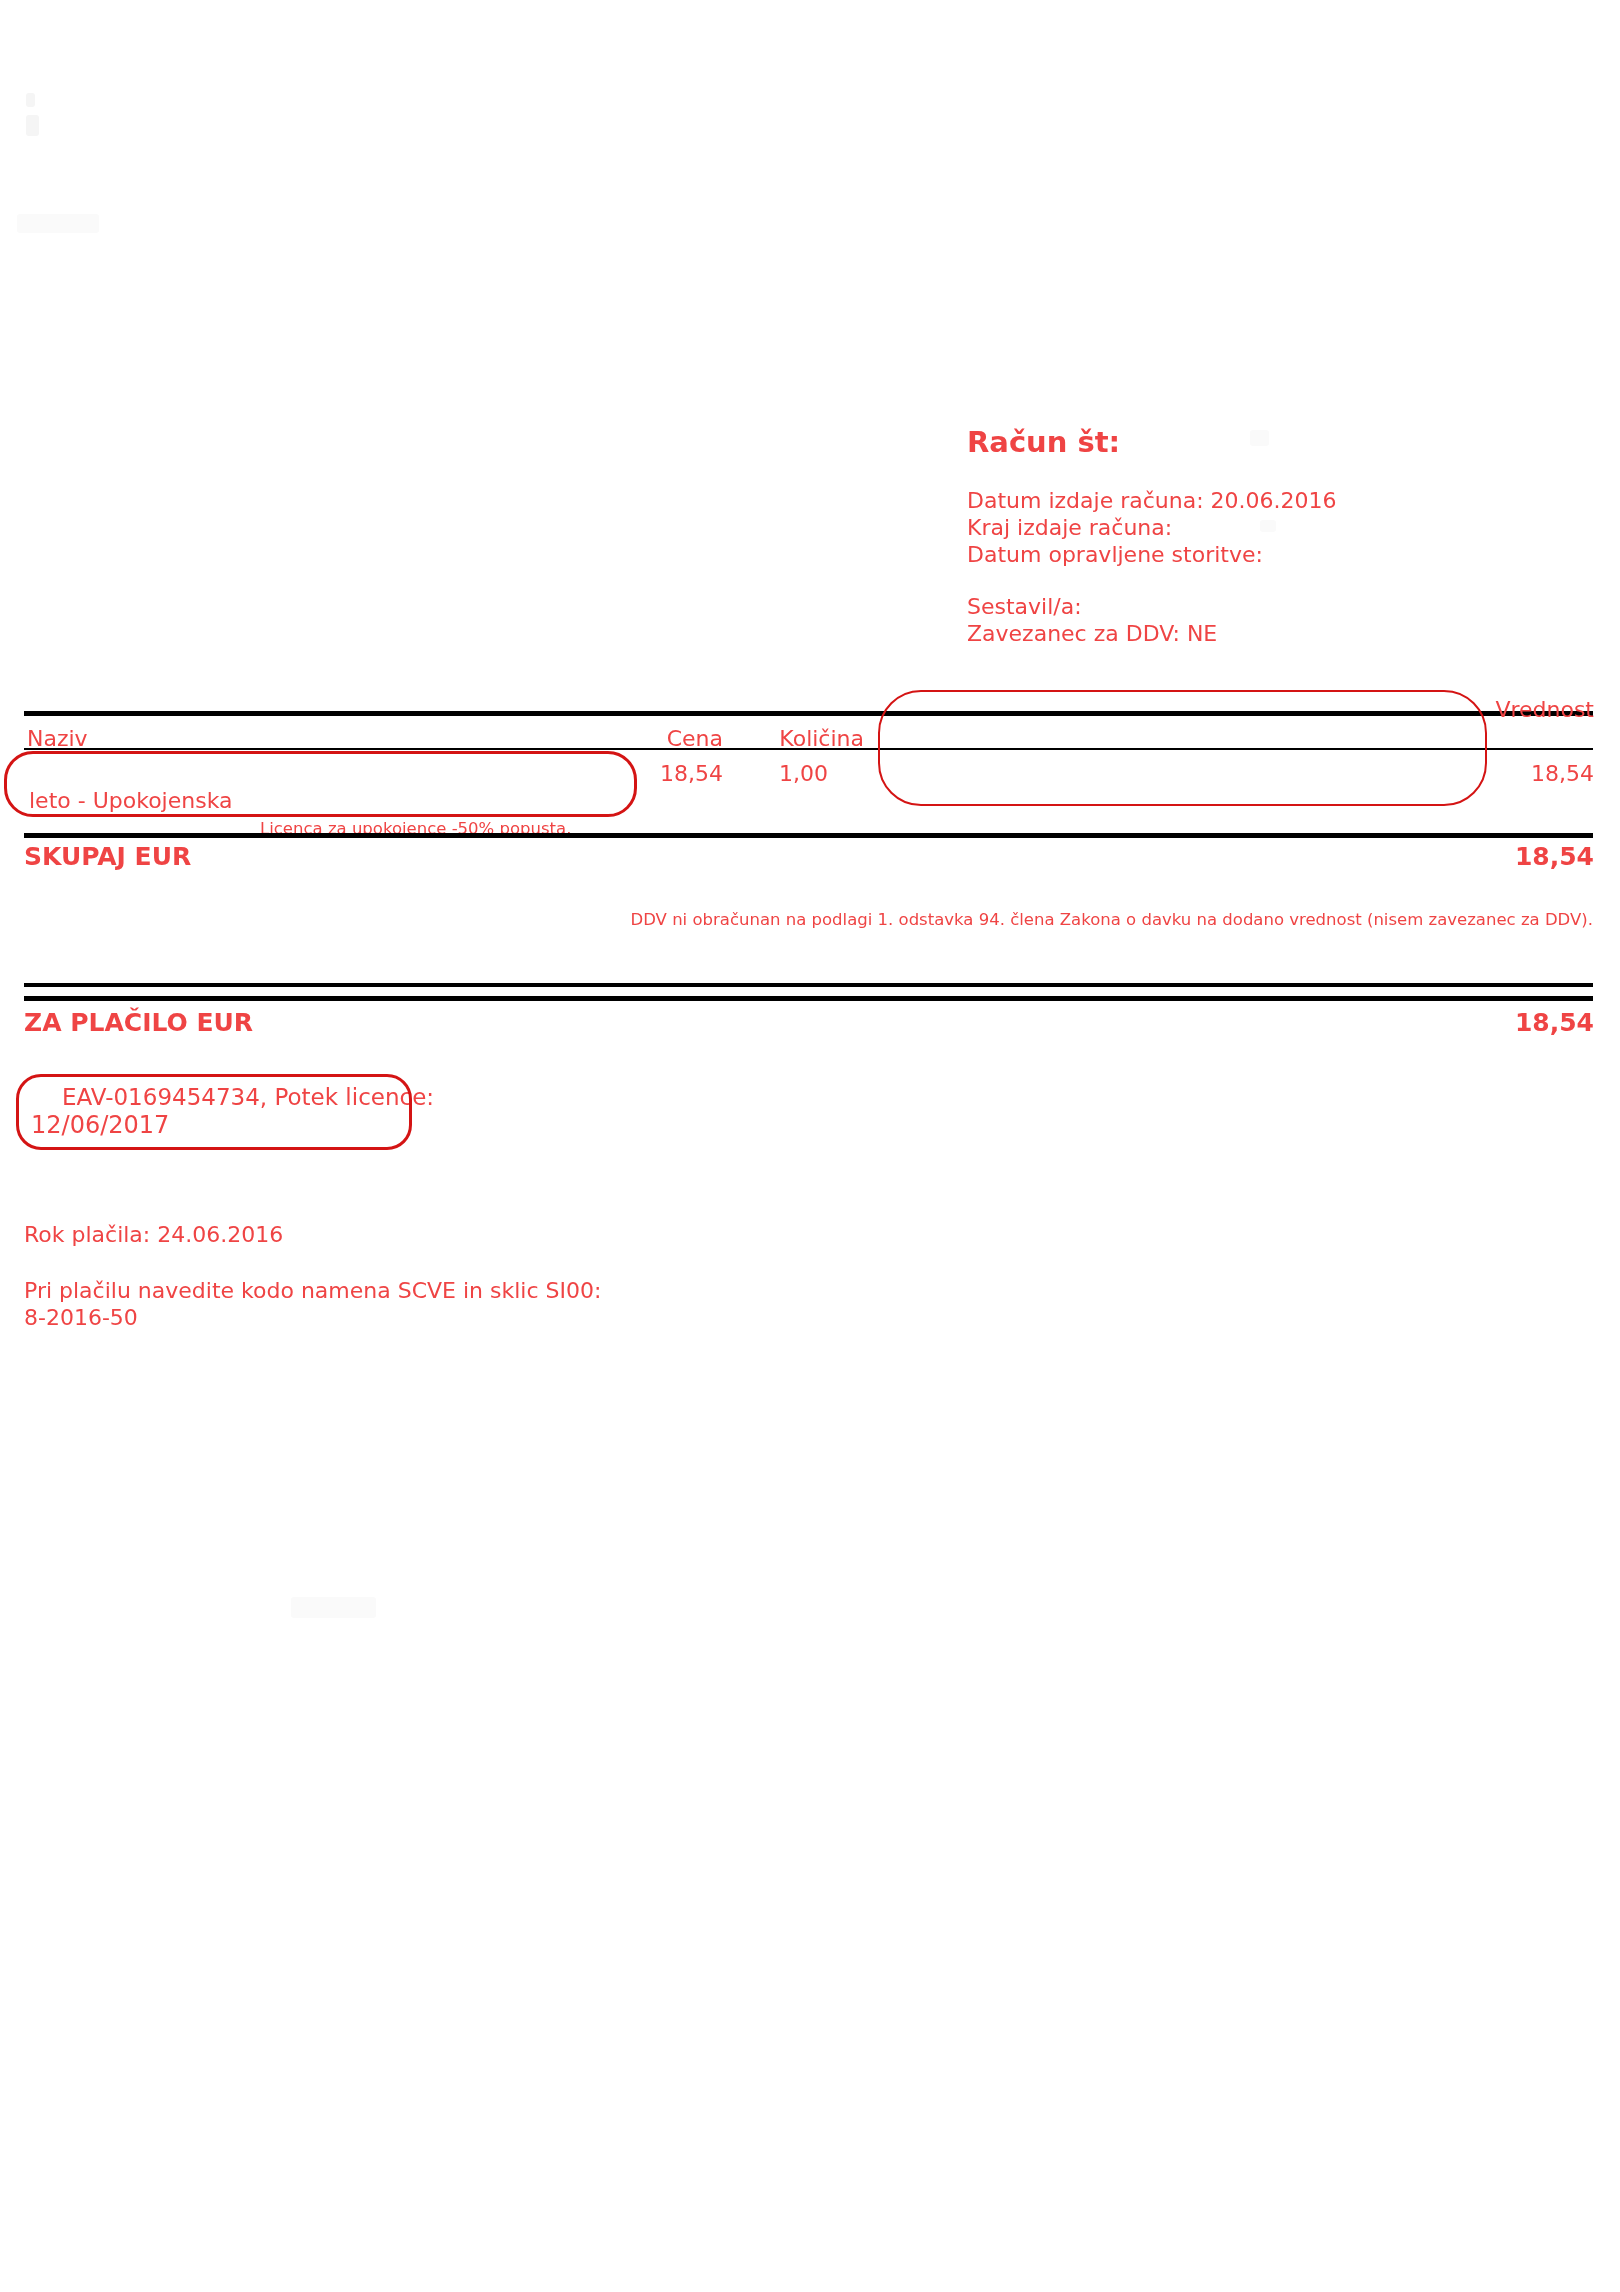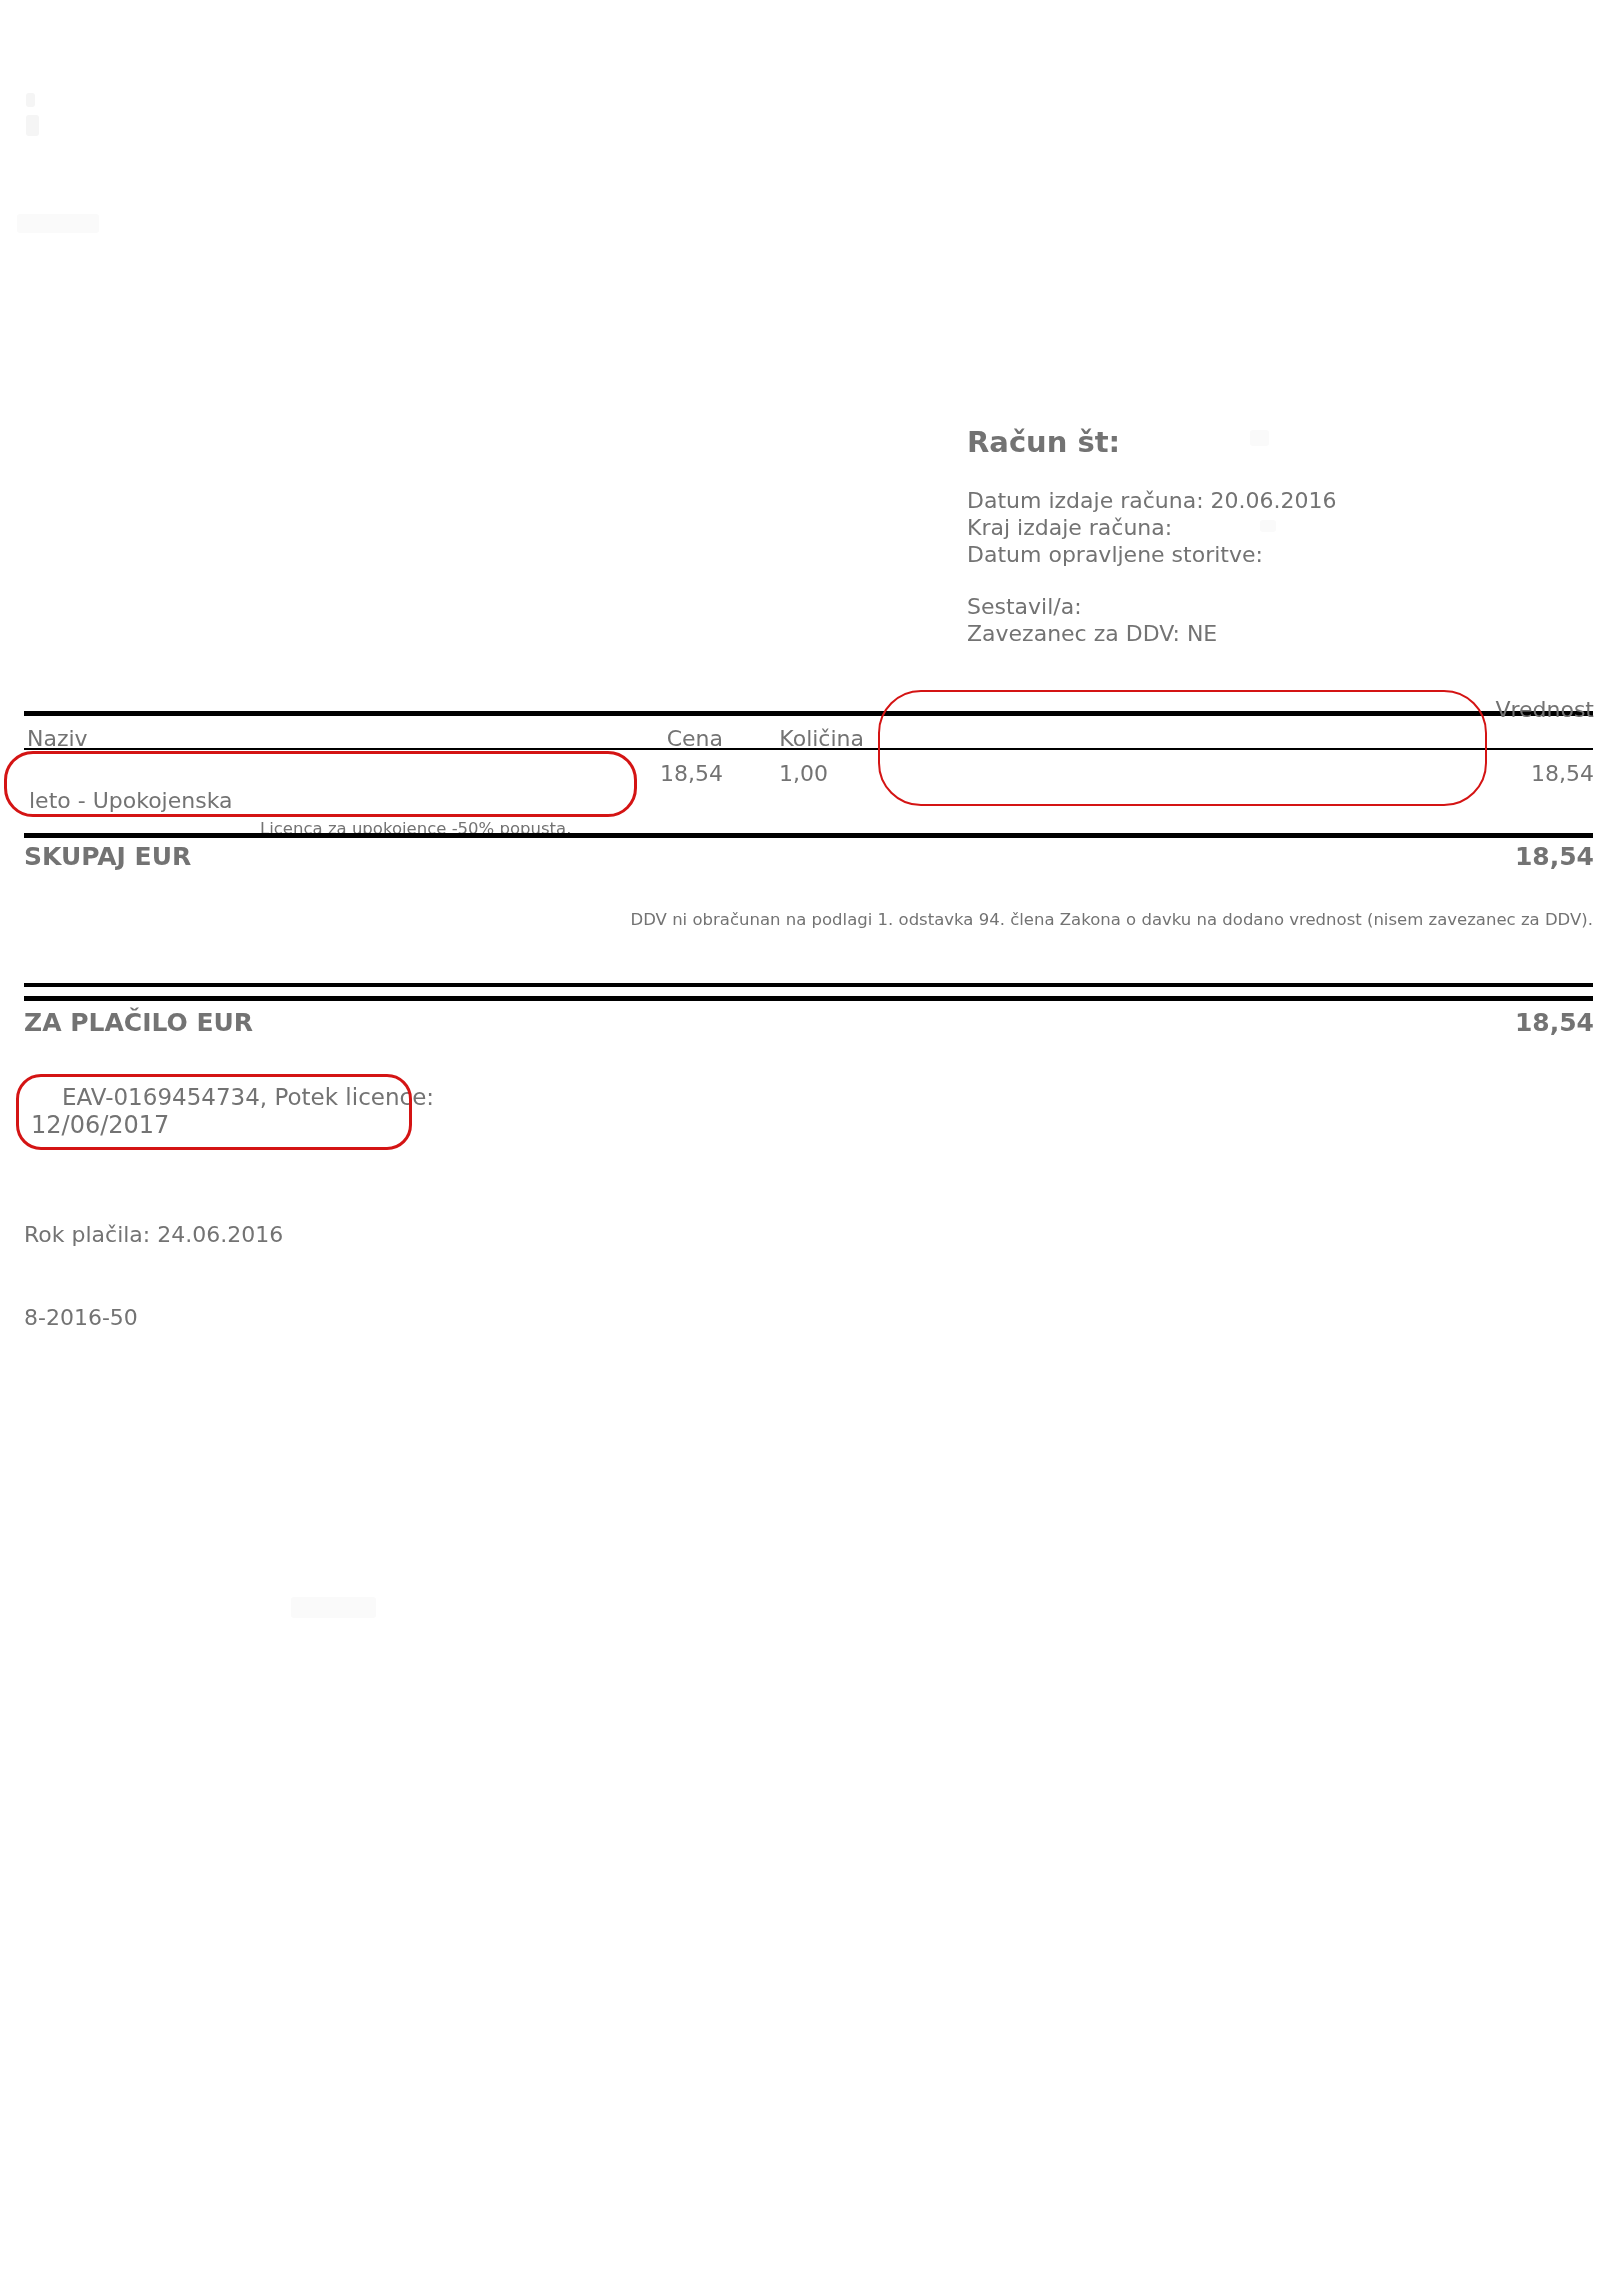--- a/index.html
+++ b/index.html
@@ -3,21 +3,21 @@
 <meta charset="utf-8">
 <style>
   * { margin: 0; padding: 0; box-sizing: border-box; }
   html, body { background: #e8e8e8; }
   .page {
     position: relative;
     width: 1621px;
     height: 2293px;
     background: #ffffff;
     font-family: "DejaVu Sans", "Liberation Sans", sans-serif;
-    color: #737373;
+    color: #ef4444;
     overflow: hidden;
   }
   .abs { position: absolute; }
   .txt { font-size: 22px; line-height: 27px; white-space: nowrap; }
   .txt-sm { font-size: 16.5px; line-height: 19.4px; white-space: nowrap; }
   .bold { font-weight: bold; }
   .right { text-align: right; }
   .rule { background: #000000; }
   
   .red-oval {
@@ -75,20 +75,21 @@
   <div class="abs rule" style="left:24px; top:983px; width:1569px; height:3.9px;"></div>
   <div class="abs rule" style="left:24px; top:996px; width:1569px; height:4.9px;"></div>
 
   <div class="abs txt bold" style="left:24px; top:1009px; font-size:25px;">ZA PLAČILO EUR</div>
   <div class="abs txt bold right" style="left:1448px; top:1009px; width:146px; font-size:25px;">18,54</div>
 
   <div class="abs txt" style="left:31px; top:1083px; font-size:23px; line-height:28px;margin-left:31px;">EAV-0169454734, Potek licence:</div>
   <div class="abs txt" style="left:31px; top:1111px; font-size:24px; line-height:28px;">12/06/2017</div>
 
   <div class="abs txt" style="left:24px; top:1221px;">Rok plačila: 24.06.2016</div>
+  <div class="abs txt" style="left:24px; top:1277px;">Pri plačilu navedite kodo namena SCVE in sklic SI00:</div>
   <div class="abs txt" style="left:24px; top:1304px;">8-2016-50</div>
 
   <div class="red-oval" style="left:3.9px; top:751px; width:633px; height:66px; border-radius:29px;"></div>
   <div class="red-oval" style="left:878px; top:690px; width:609px; height:116px; border-radius:43px; border-width:2.9px;"></div>
   <div class="red-oval" style="left:15.5px; top:1074px; width:396px; height:76px; border-radius:25px;"></div>
 
 </div>
 
 
 </body></html>

